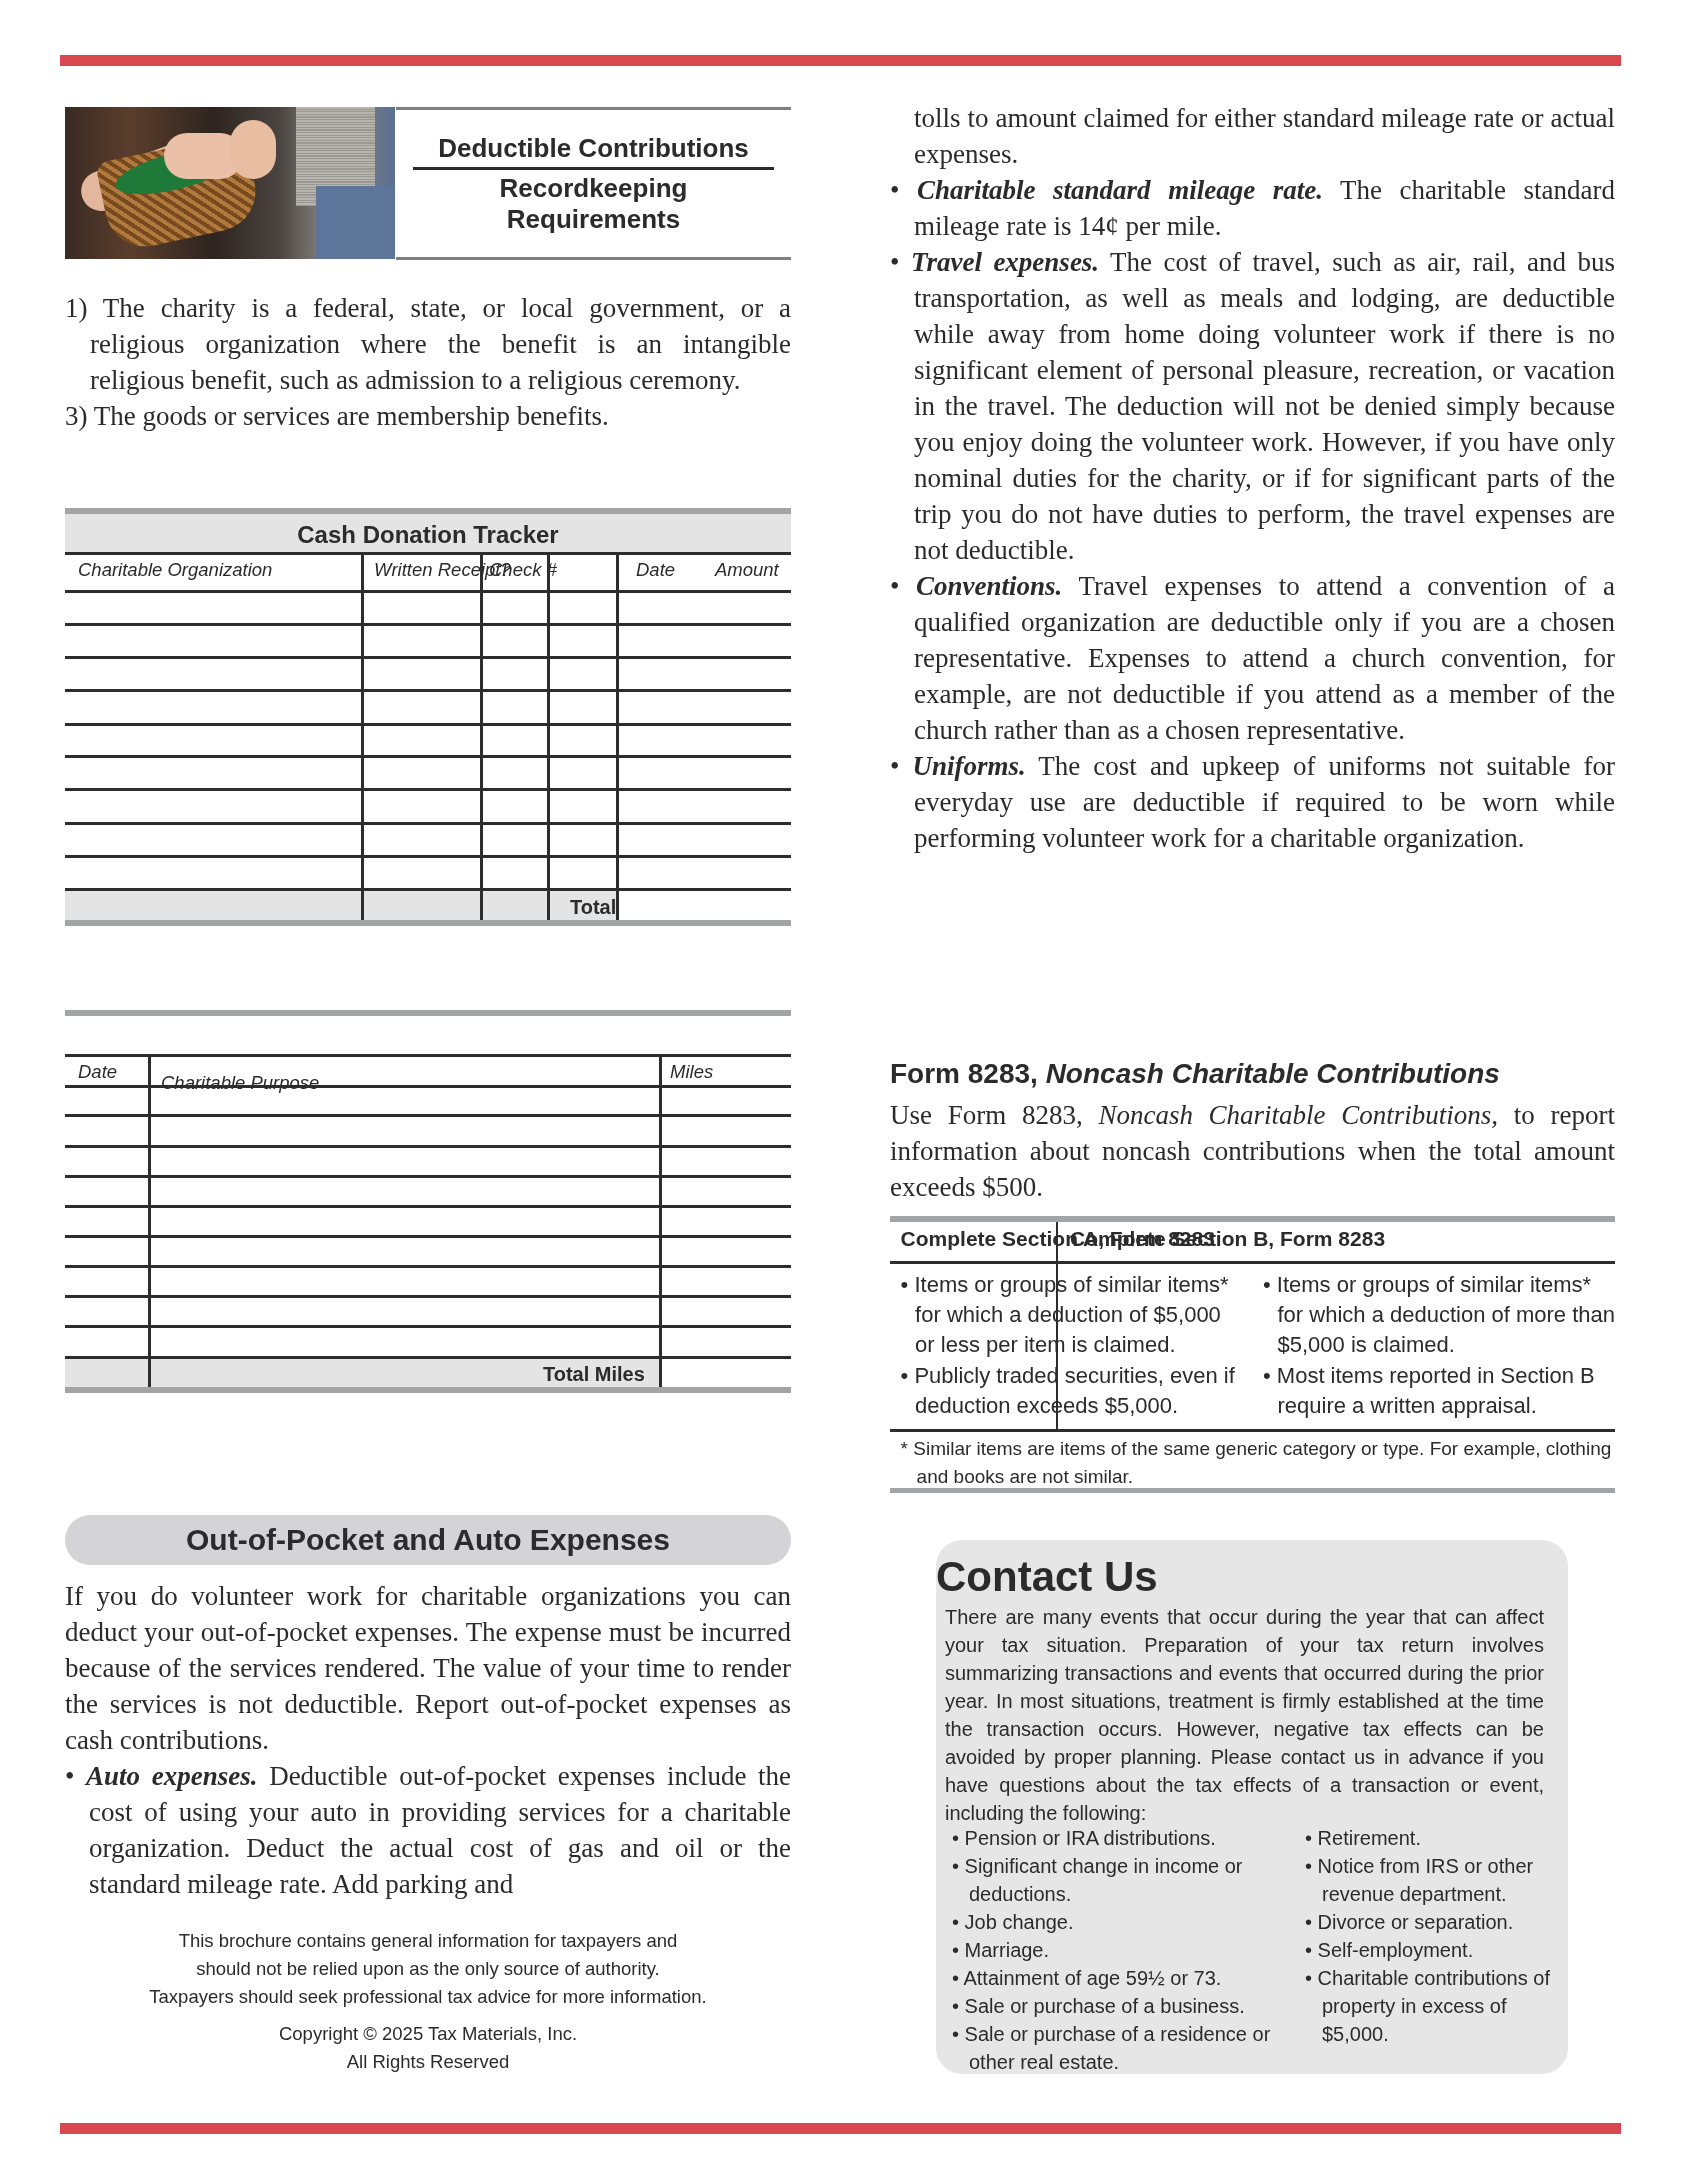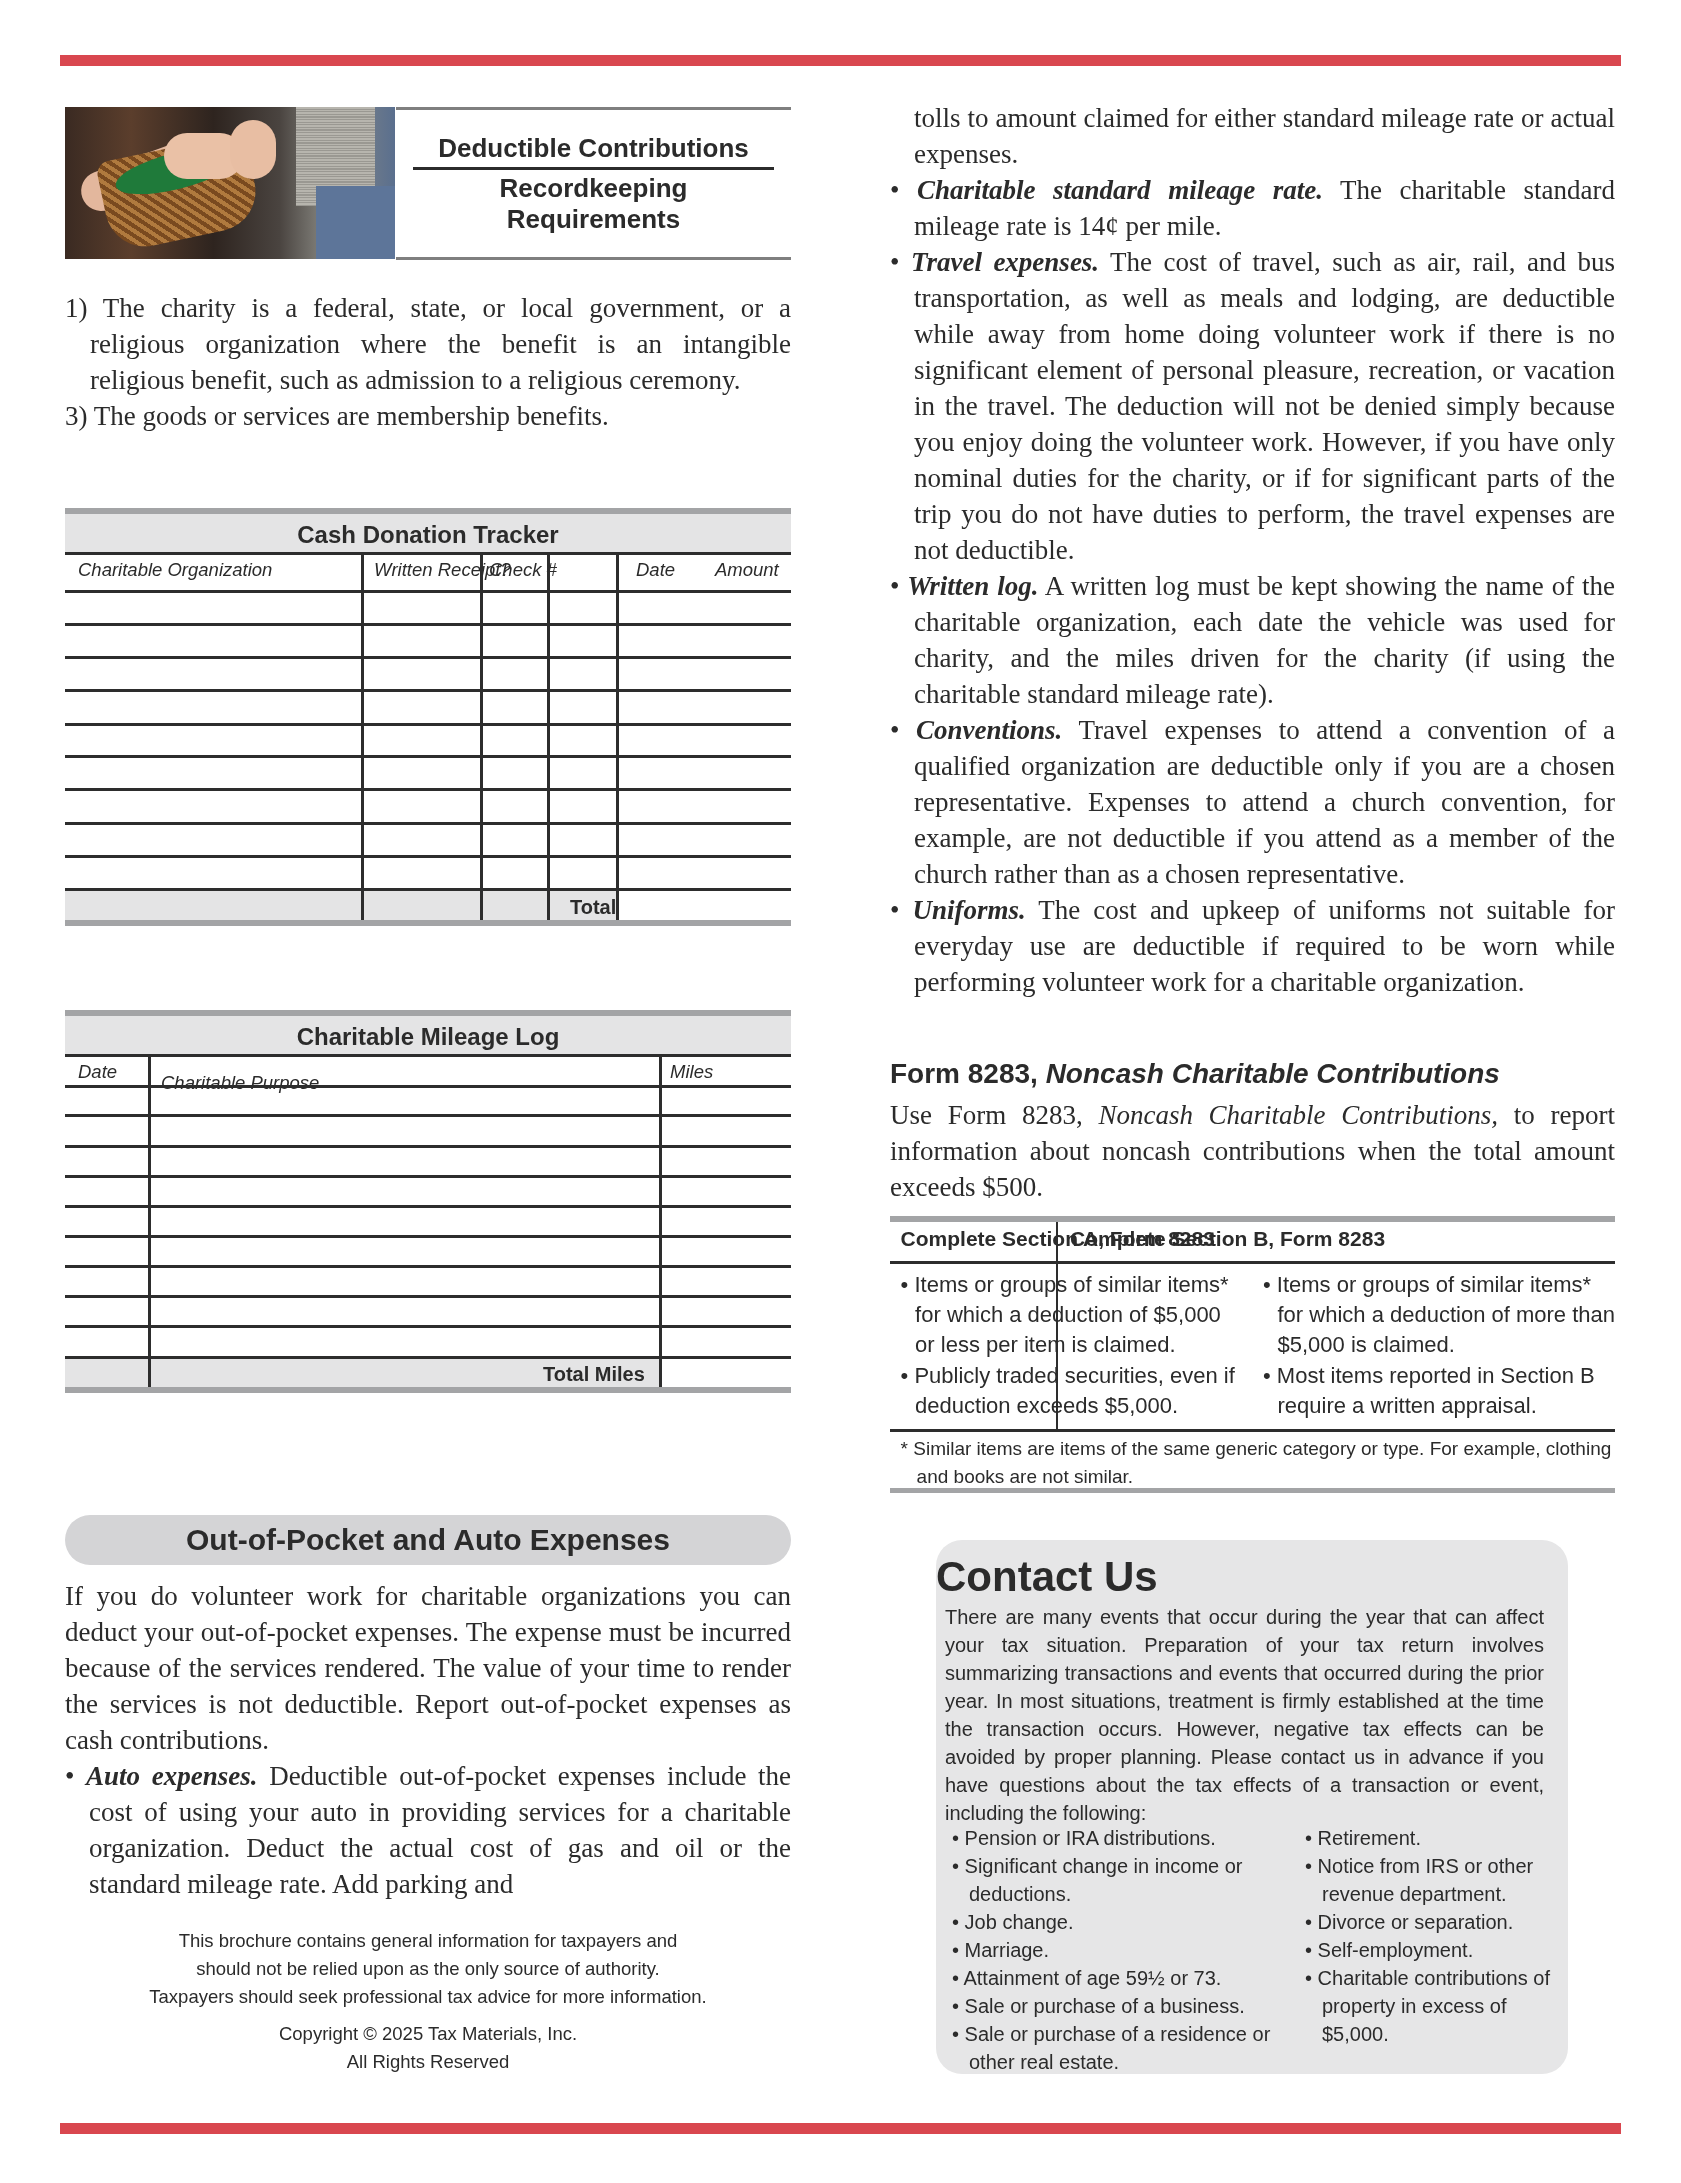--- a/index.html
+++ b/index.html
@@ -123,21 +123,20 @@
   <div class="gbar" style="top:412px;"></div>
 
   <div class="vline" style="left:296px; top:44px; height:368px;"></div>
   <div class="vline" style="left:415px; top:44px; height:368px;"></div>
   <div class="vline" style="left:482px; top:44px; height:368px;"></div>
   <div class="vline" style="left:551px; top:44px; height:368px;"></div>
 </div>
 
 <div class="tracker" style="top:1010px; height:382px;">
   <div class="gbar" style="top:0;"></div>
-  <div class="thead" style="top:6px; height:38px; line-height:41px;">Charitable Mileage Log</div>
   <div class="hline" style="top:44px;"></div>
   <div class="colh" style="left:13px; top:51px;">Date</div>
   <div class="colh" style="left:96px; top:62px;text-align:center;">Charitable Purpose</div>
   <div class="colh" style="left:605px; top:51px;">Miles</div>
   <div class="hline" style="top:75px;"></div>
   <div class="hline" style="top:104px;"></div>
   <div class="hline" style="top:135px;"></div>
   <div class="hline" style="top:165px;"></div>
   <div class="hline" style="top:195px;"></div>
   <div class="hline" style="top:225px;"></div>
@@ -176,21 +175,20 @@
 </div>
 <div class="foot" style="left:65px; top:2020px; width:726px;">
   <div>Copyright © 2025 Tax Materials, Inc.</div>
   <div>All Rights Reserved</div>
 </div>
 
 <div class="para" style="left:890px; top:100px; width:725px;">
   <p style="padding-left:24px;">tolls to amount claimed for either standard mileage rate or actual expenses.</p>
   <p class="bul"><span>•</span> <b>Charitable standard mileage rate.</b><span> The charitable standard mileage rate is 14¢ per mile.</span></p>
   <p class="bul"><span>•</span> <b>Travel expenses.</b><span> The cost of travel, such as air, rail, and bus transportation, as well as meals and lodging, are deductible while away from home doing volunteer work if there is no significant element of personal pleasure, recreation, or vacation in the travel. The deduction will not be denied simply because you enjoy doing the volunteer work. However, if you have only nominal duties for the charity, or if for significant parts of the trip you do not have duties to perform, the travel expenses are not deductible.</span></p>
-  <p class="bul"><span>•</span> <b>Written log.</b><span> A written log must be kept showing the name of the charitable organization, each date the vehicle was used for charity, and the miles driven for the charity (if using the charitable standard mileage rate).</span></p>
   <p class="bul"><span>•</span> <b>Conventions.</b><span> Travel expenses to attend a convention of a qualified organization are deductible only if you are a chosen representative. Expenses to attend a church convention, for example, are not deductible if you attend as a member of the church rather than as a chosen representative.</span></p>
   <p class="bul"><span>•</span> <b>Uniforms.</b><span> The cost and upkeep of uniforms not suitable for everyday use are deductible if required to be worn while performing volunteer work for a charitable organization.</span></p>
 </div>
 
 <div class="form-h">
   <span>Form 8283, </span><i>Noncash Charitable Contributions</i>
 </div>
 <div class="para" style="left:890px; top:1097px; width:725px;">
   <p><span>Use Form 8283, </span><i>Noncash Charitable Contributions,</i><span> to report information about noncash contributions when the total amount exceeds $500.</span></p>
 </div>

